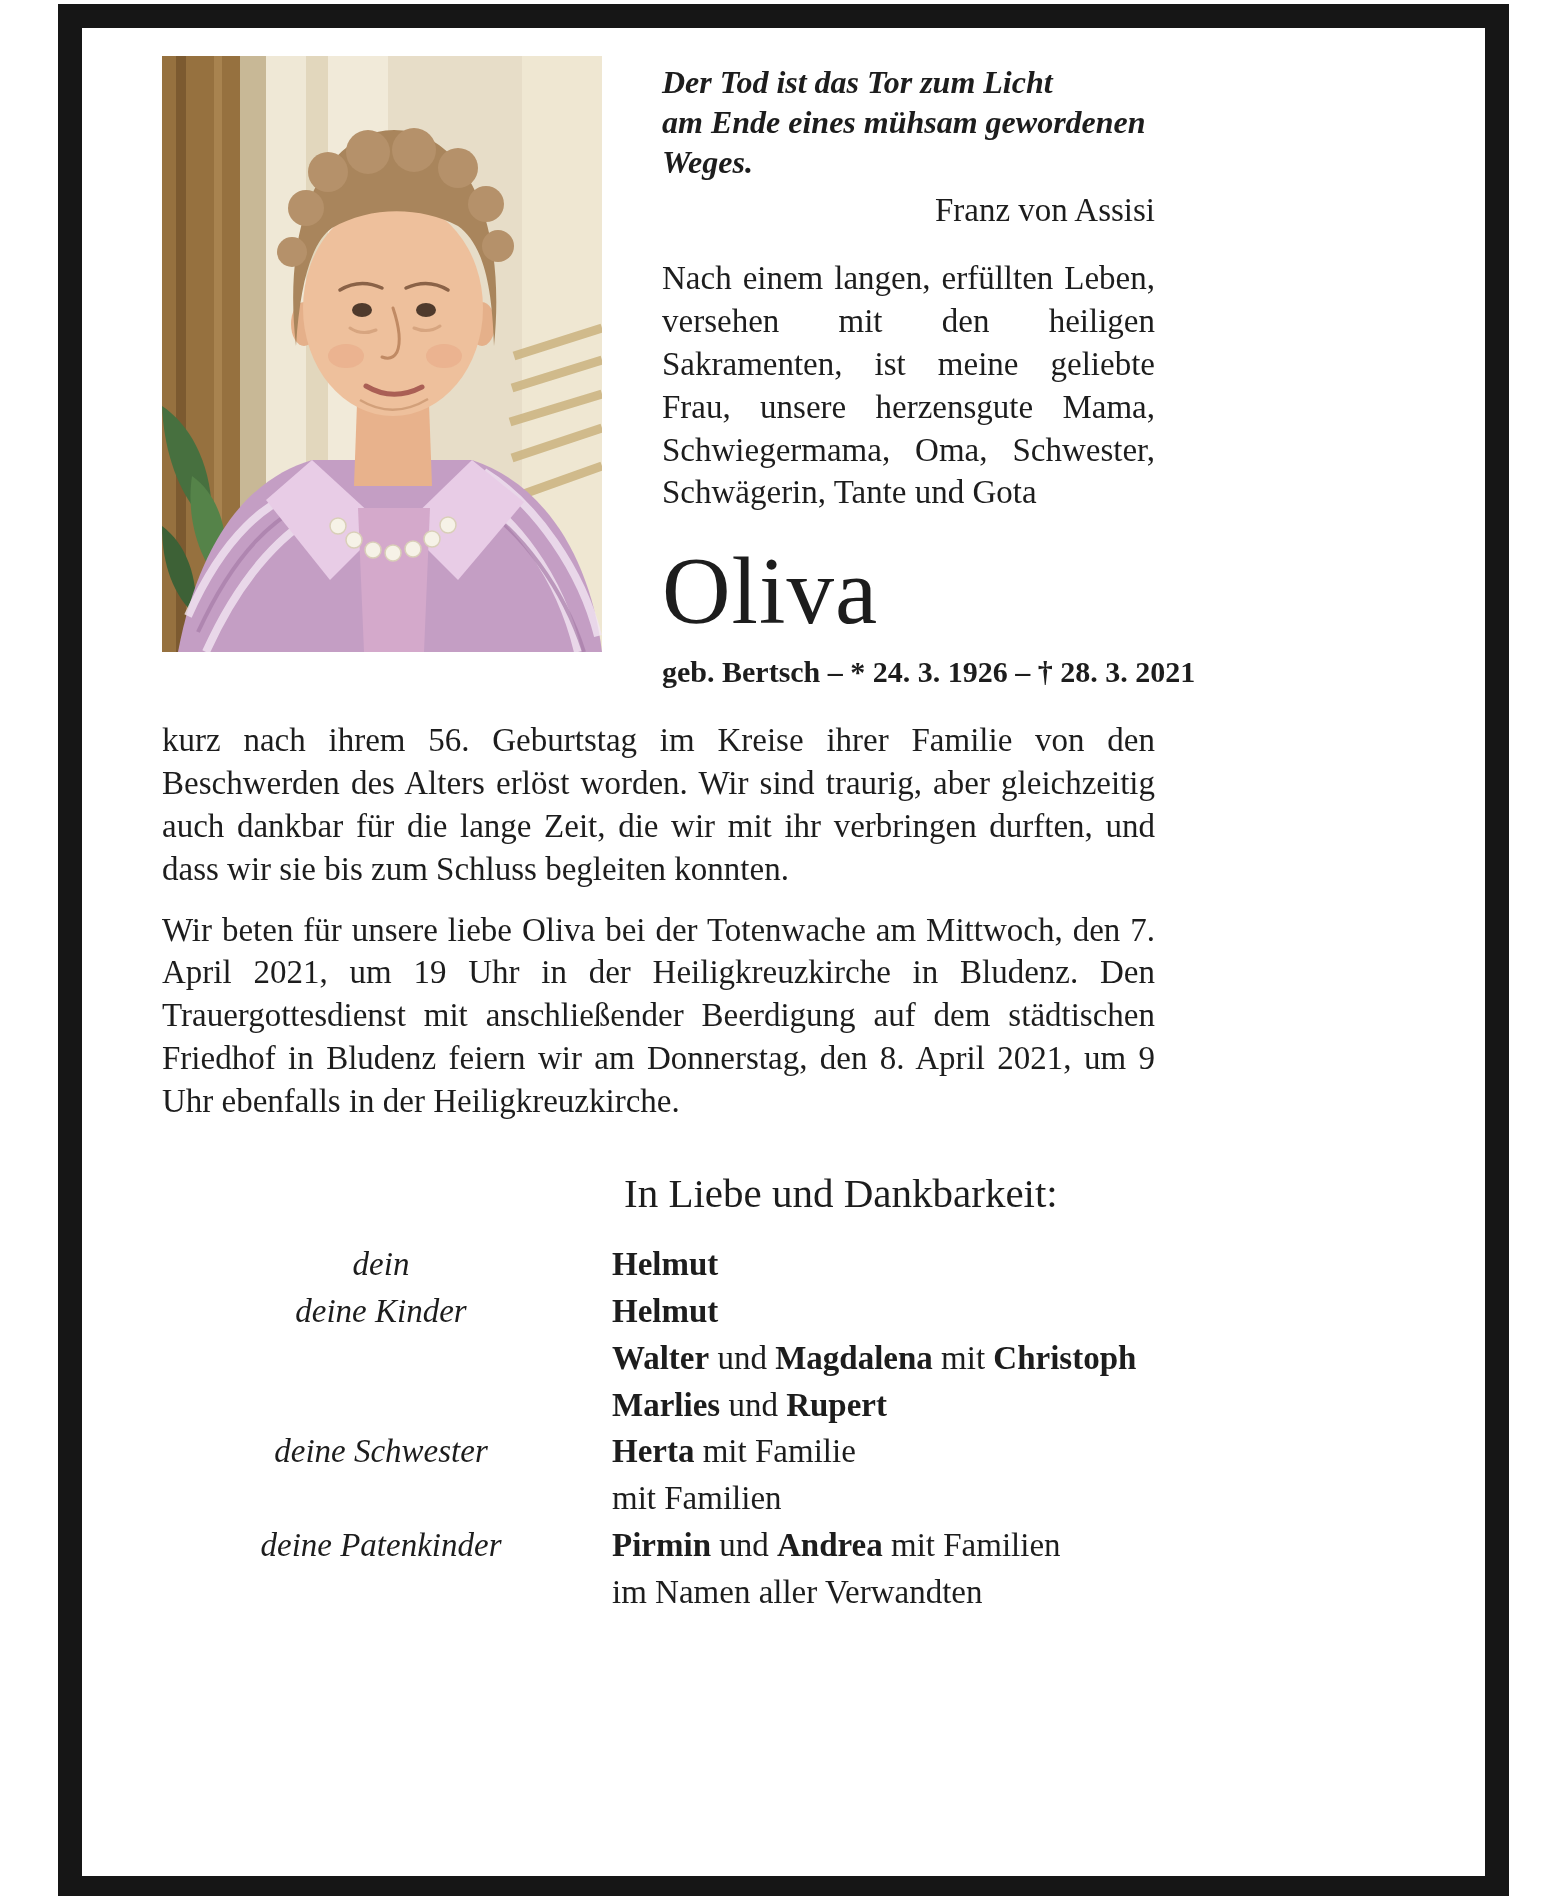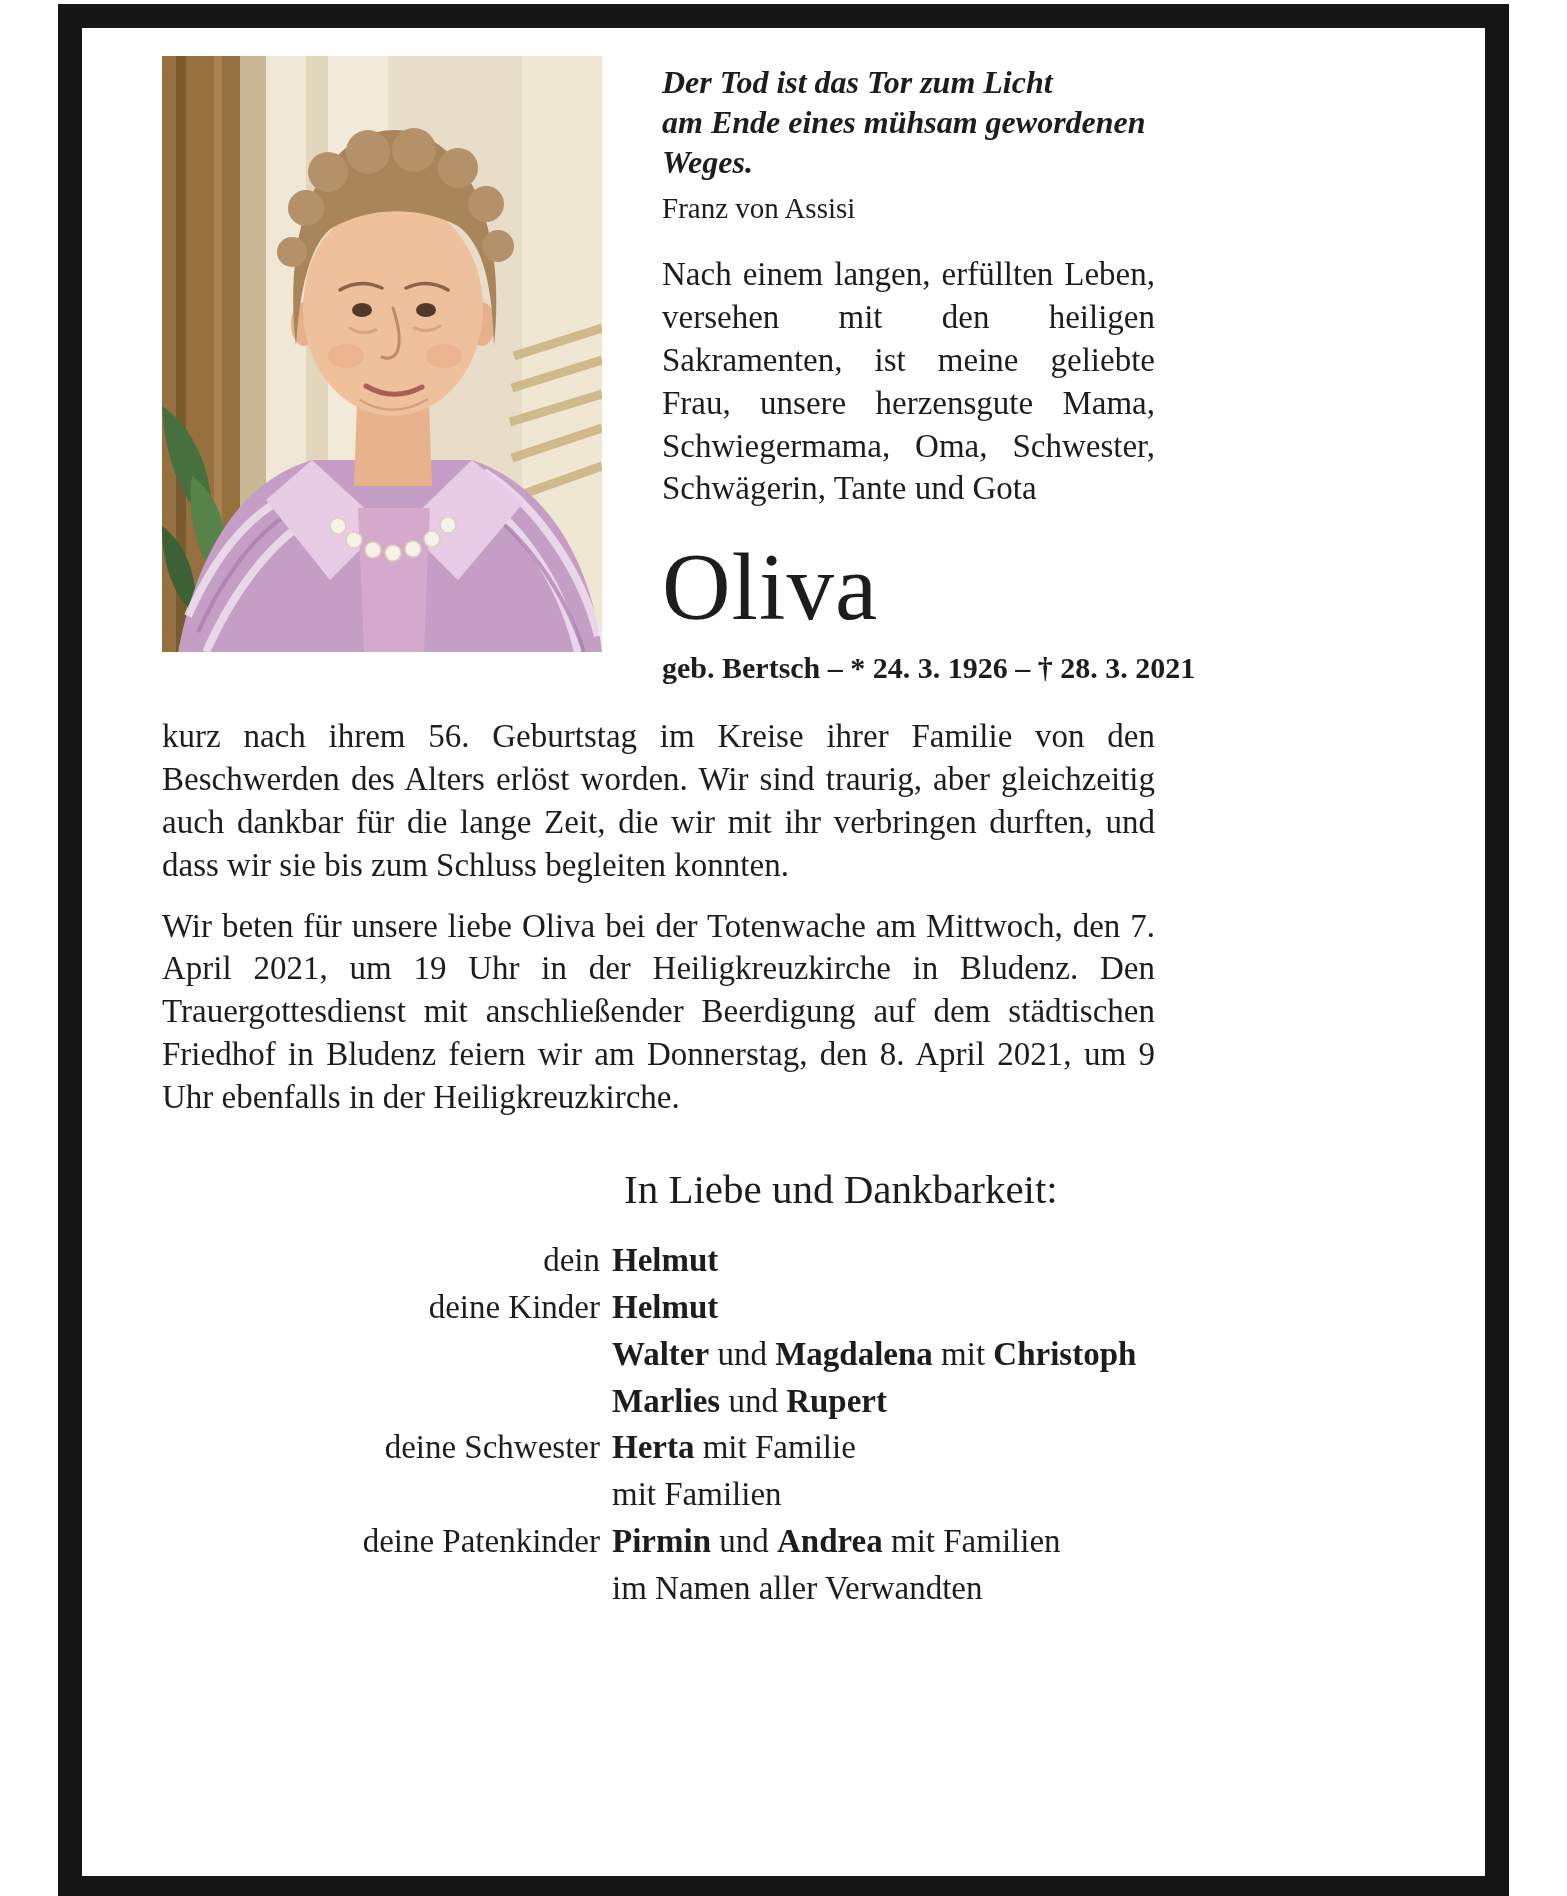--- a/index.html
+++ b/index.html
@@ -17,37 +17,37 @@
   }
   .top { display: flex; gap: 60px; margin-bottom: 30px; }
   .photo {
     width: 440px; height: 596px; flex: none;
     overflow: hidden; background: #e7ddc8;
   }
   .photo svg { display: block; }
   .right-col { flex: 1; min-width: 0; padding-top: 6px; }
 
   .quote { font-style: italic; font-weight: 700; font-size: 32px; line-height: 1.25; }
-  .attribution { text-align: left; font-size: 29px; margin-top: 10px; }
+  .attribution { text-align: right; font-size: 33px; margin-top: 10px; }
 
   .intro { text-align: justify; font-size: 33px; line-height: 1.3; margin: 28px 0 0; }
 
   .name { font-weight: 400; font-size: 95px; line-height: 1.08; margin: 26px 0 0; letter-spacing: 1px; }
   .name .name-line { display: block; }
 
   .dates { font-weight: 700; font-size: 30px; margin-top: 12px; white-space: nowrap; }
 
   .body-par { text-align: justify; font-size: 33px; line-height: 1.3; margin: 0 0 18px; }
 
   .closing { font-size: 33px; line-height: 1.3; margin: 40px 0 0; }
   .b { font-weight: 700; }
 
   .family-intro { font-size: 41px; margin: 46px 0 24px 462px; }
   .family-row { display: flex; font-size: 33px; line-height: 1.42; }
-  .family-label { width: 450px; flex: none; text-align: right; padding-right: 12px; }
+  .family-label { width: 450px; flex: none; text-align: center; padding-right: 12px; font-style: italic; }
   .family-names { white-space: nowrap; }
 </style>
 </head>
 <body>
 
 <div class="page">
 
   <div class="top">
 
     <div class="photo">

